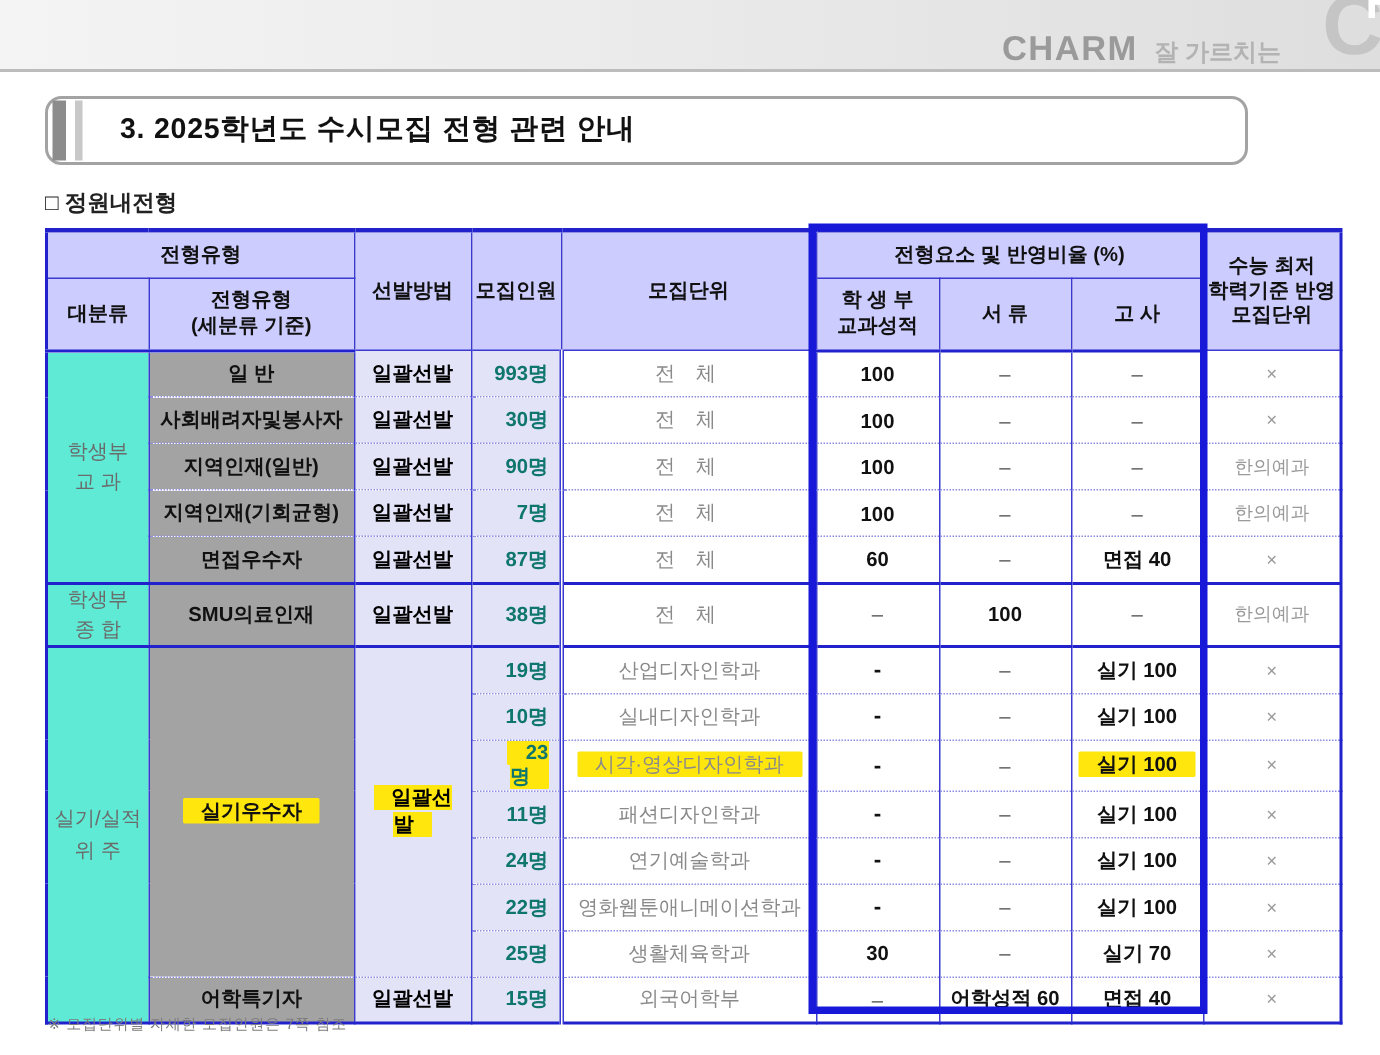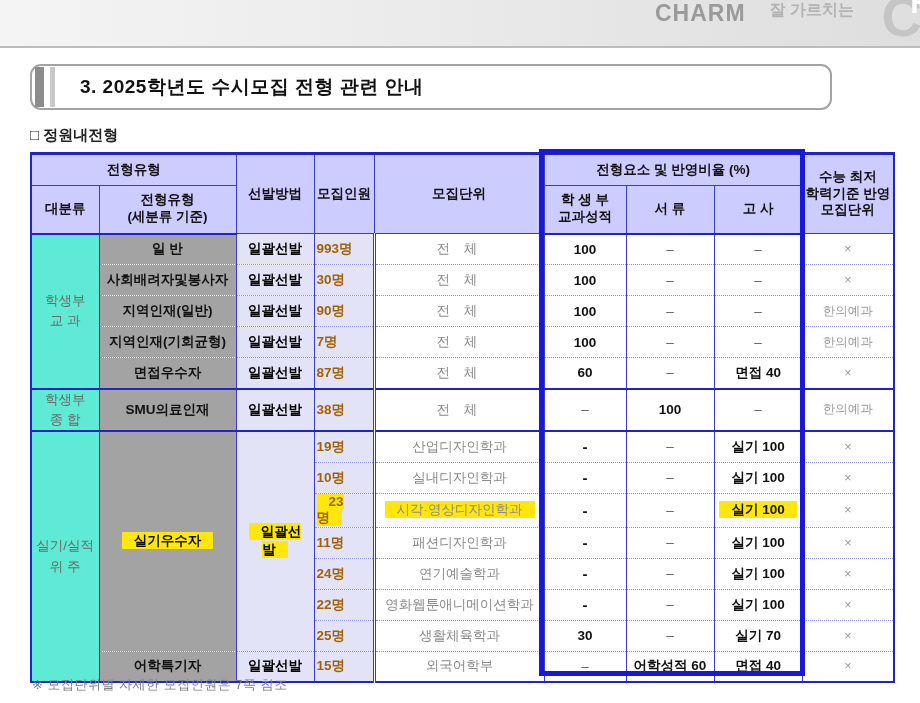--- a/index.html
+++ b/index.html
@@ -9,21 +9,21 @@
     -webkit-font-smoothing:antialiased;
   }
   
   .band{
     position:absolute;left:0;top:0;width:920px;height:46px;
     background:linear-gradient(90deg,#f4f4f4 0%,#ececec 40%,#dedede 100%);
     border-bottom:2px solid #bcbcbc;overflow:hidden;
   }
   .band-inner{
     position:absolute;right:66px;top:0;height:46px;
-    display:flex;align-items:flex-start;gap:24px;white-space:nowrap;
+    display:flex;align-items:flex-end;gap:11px;white-space:nowrap;
   }
   .brand{font-size:23px;font-weight:bold;color:#9a9a9a;letter-spacing:1px;}
   .tag-light{font-size:16px;color:#b3b3b3;font-weight:bold;}
   .tag-bold{font-size:16px;color:#4c4c4c;font-weight:bold;}
   .wm{position:absolute;right:-8px;top:-12px;width:70px;height:58px;}
   .wm-c{position:absolute;right:6px;top:0;font-size:56px;font-weight:bold;color:#c5c5c5;line-height:58px;}
   .wm-h{position:absolute;right:-4px;top:-2px;font-size:30px;font-weight:bold;color:#ffffff;}
   
   .title-box{
     position:absolute;left:30px;top:64px;width:798px;height:42px;
@@ -54,42 +54,42 @@
     background:#ccccff;color:#111111;font-weight:bold;
     border-top:1px solid #3a3ad0;border-bottom:1px solid #3a3ad0;
     white-space:pre-line;line-height:1.25;
   }
   tr.head1 th{border-top:3px solid #2222cc;}
   tr.head2 th{border-bottom:2px solid #2222cc;}
   .tbl td{background:#ffffff;}
   td.c-group{background:#5eead4;color:#6b6b6b;font-size:13.5px;white-space:pre-line;line-height:1.5;}
   td.c-type{background:#a3a3a3;font-weight:bold;color:#111;}
   td.c-method{background:#e3e3f8;font-weight:bold;color:#000000;}
-  td.c-count{background:#e3e3f8;font-weight:bold;color:#a16207;text-align:left;padding-right:7px;margin-left:39px;}
+  td.c-count{background:#e3e3f8;font-weight:bold;color:#0f766e;text-align:right;padding-right:7px;margin-left:39px;}
   td.c-unit{color:#8a8a8a;border-left:3px double #3a3ad0;margin-left:24px;}
   td.c-unit .sp{letter-spacing:5px;}
   td.c-num{font-weight:bold;color:#111;}
   td.c-dash{color:#555;}
   td.c-bdash{font-weight:bold;color:#111;font-size:15px;}
   td.c-csat{color:#9a9a9a;font-size:12.5px;}
   tr.dot td{border-top:1px dotted #8c8ce2;}
   tr.gsolid td{border-top:2px solid #2222cc;}
   tr.rw{height:31px;}
   tr.rw-tall{height:38px;}
   tr.head1{height:32px;}
   tr.head2{height:48px;}
   .hl{background:#ffe60d;padding:1px 12px;border-radius:1px;}
   
   .factors-outline{
     position:absolute;left:509px;top:-3px;width:266px;height:527px;
     border:5px solid #1818d8;pointer-events:none;z-index:5;box-sizing:border-box;
   }
   
   .footnote{
-    position:absolute;left:32px;top:676px;font-size:13px;color:#7d7d7d;letter-spacing:0.5px;
+    position:absolute;left:32px;top:676px;font-size:10px;color:#7d7d7d;letter-spacing:0.5px;
   }
 </style>
 </head>
 <body>
 
 <div class="band">
   <div class="band-inner">
     <span class="brand">CHARM</span>
     <span class="tag-light">잘 가르치는</span>
   </div>

